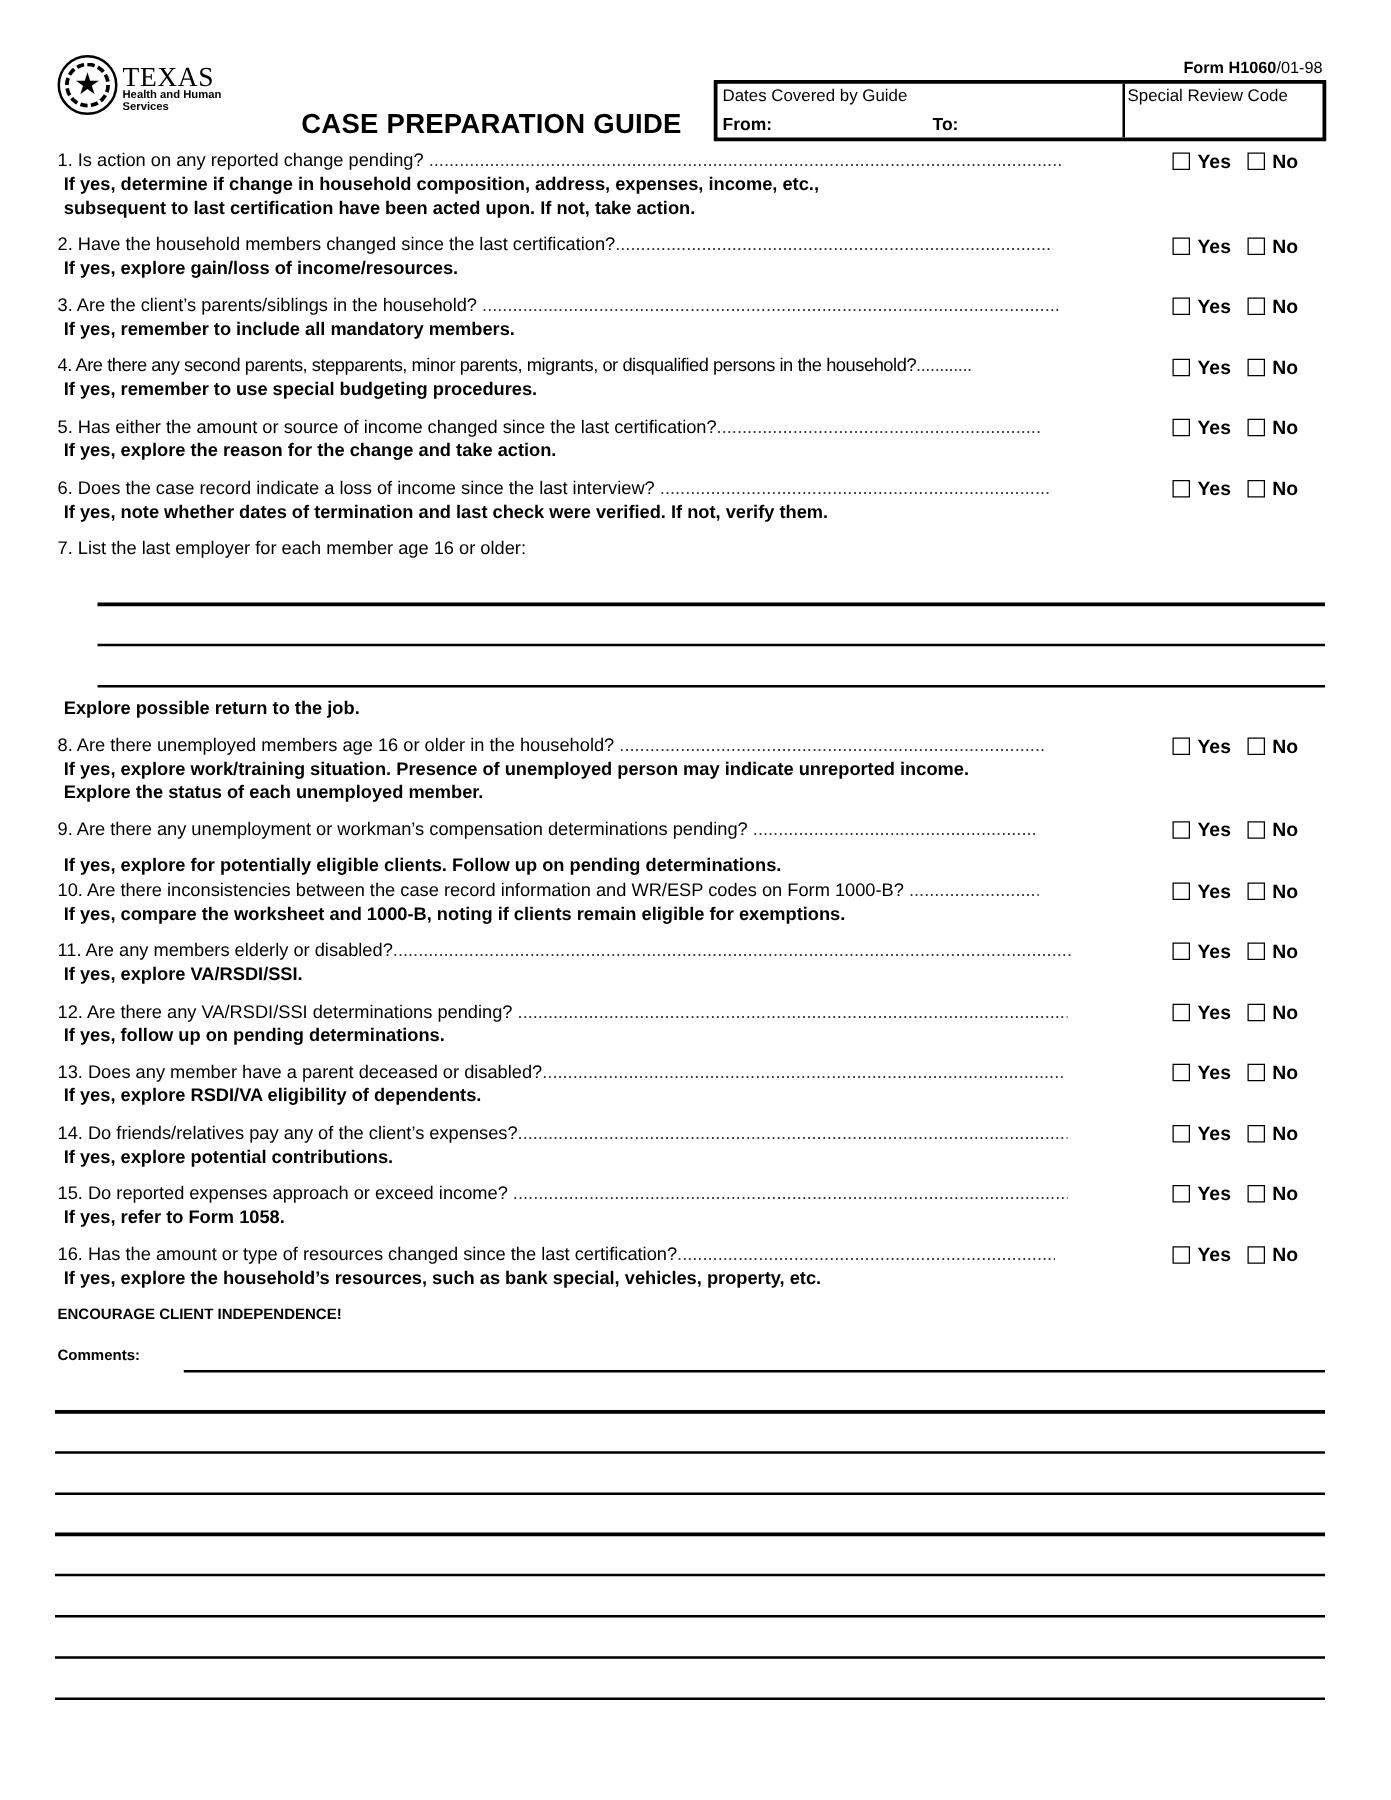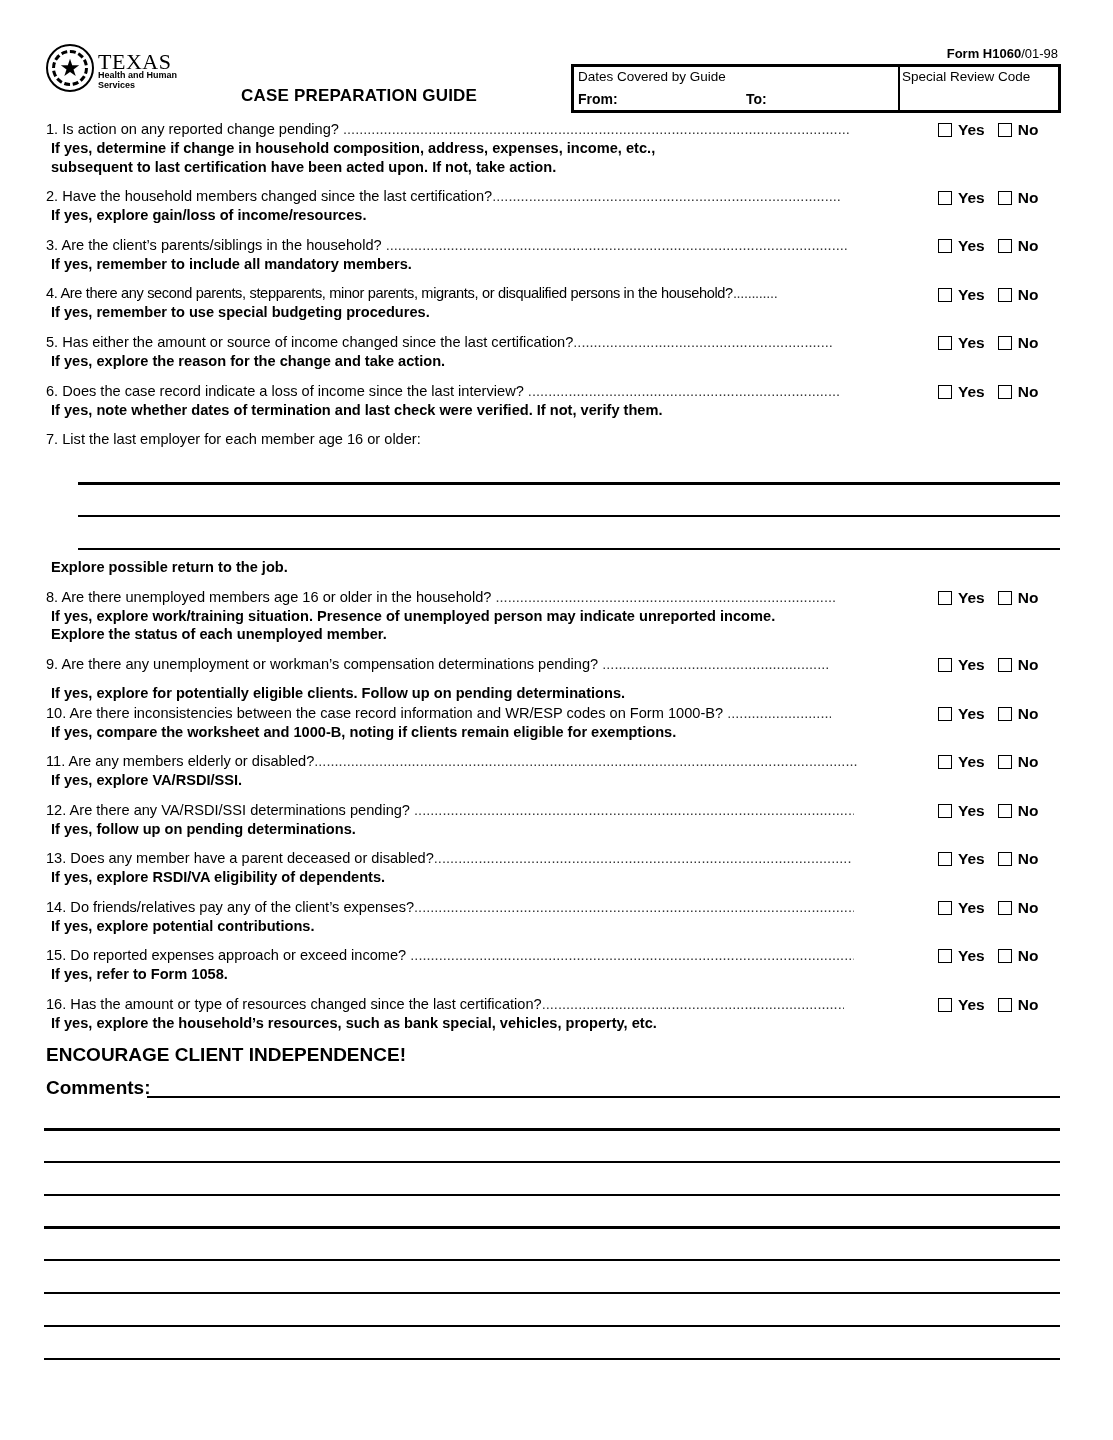--- a/index.html
+++ b/index.html
@@ -10,40 +10,40 @@
   
   .logo { left: 46px; top: 44px; width: 140px; height: 52px; }
   .seal { position: absolute; left: 0; top: 0; width: 48px; height: 48px; border-radius: 50%;
           border: 2px solid #000; box-sizing: border-box; background: #fff; }
   .seal::before { content: ""; position: absolute; left: 4px; top: 4px; width: 36px; height: 36px;
           border-radius: 50%; border: 3px dashed #000; box-sizing: border-box; }
   .seal-star { position: absolute; left: 0; top: 8px; width: 44px; text-align: center; font-size: 24px; line-height: 28px; }
   .logo-texas { position: absolute; left: 52px; top: 5px; font-family: "Liberation Serif", serif; font-size: 22px; letter-spacing: 0.5px; }
   .logo-sub { position: absolute; left: 52px; top: 26px; font-size: 9px; font-weight: bold; line-height: 10px; width: 90px; }
 
-  .title { left: 241px; top: 86px; font-size: 17px; font-weight: bold; letter-spacing: 0.2px; }
+  .title { left: 241px; top: 86px; font-size: 22px; font-weight: bold; letter-spacing: 0.2px; }
   .formno { right: 55px; top: 46px; font-size: 13px; }
   .formno b { font-weight: bold; }
 
   .datebox { left: 571px; top: 64px; width: 490px; height: 49px; border: 3px solid #000; box-sizing: border-box; }
   .datebox .left { position: absolute; left: 0; top: 0; width: 324px; height: 43px; border-right: 2px solid #000; }
   .datebox .lbl { position: absolute; font-size: 13.5px; }
   .datebox .blbl { position: absolute; font-size: 14px; font-weight: bold; }
 
   
   .q { left: 46px; font-size: 14.6px; white-space: nowrap; }
   .q .dots { display: inline-block; overflow: hidden; vertical-align: bottom; color: #333; }
   .hint { left: 51px; font-size: 14.6px; font-weight: bold; white-space: nowrap; }
   .yn { left: 938px; font-size: 15.5px; font-weight: bold; white-space: nowrap; }
   .cb { display: inline-block; width: 14px; height: 14px; border: 1px solid #000; box-sizing: border-box; vertical-align: -2px; margin-right: 6px; }
   .yn .ylab { margin-right: 13px; }
 
   .rule { position: absolute; height: 2px; background: #000; }
   .rule.thick { height: 3px; }
-  .plain { font-size: 19px; font-weight: bold; white-space: nowrap; }
+  .plain { font-size: 12px; font-weight: bold; white-space: nowrap; }
 </style>
 </head>
 <body>
 
 <div class="abs logo">
   <div class="seal">
       <div class="seal-star">★</div>
     </div>
   <div class="logo-texas">TEXAS</div>
   <div class="logo-sub">

